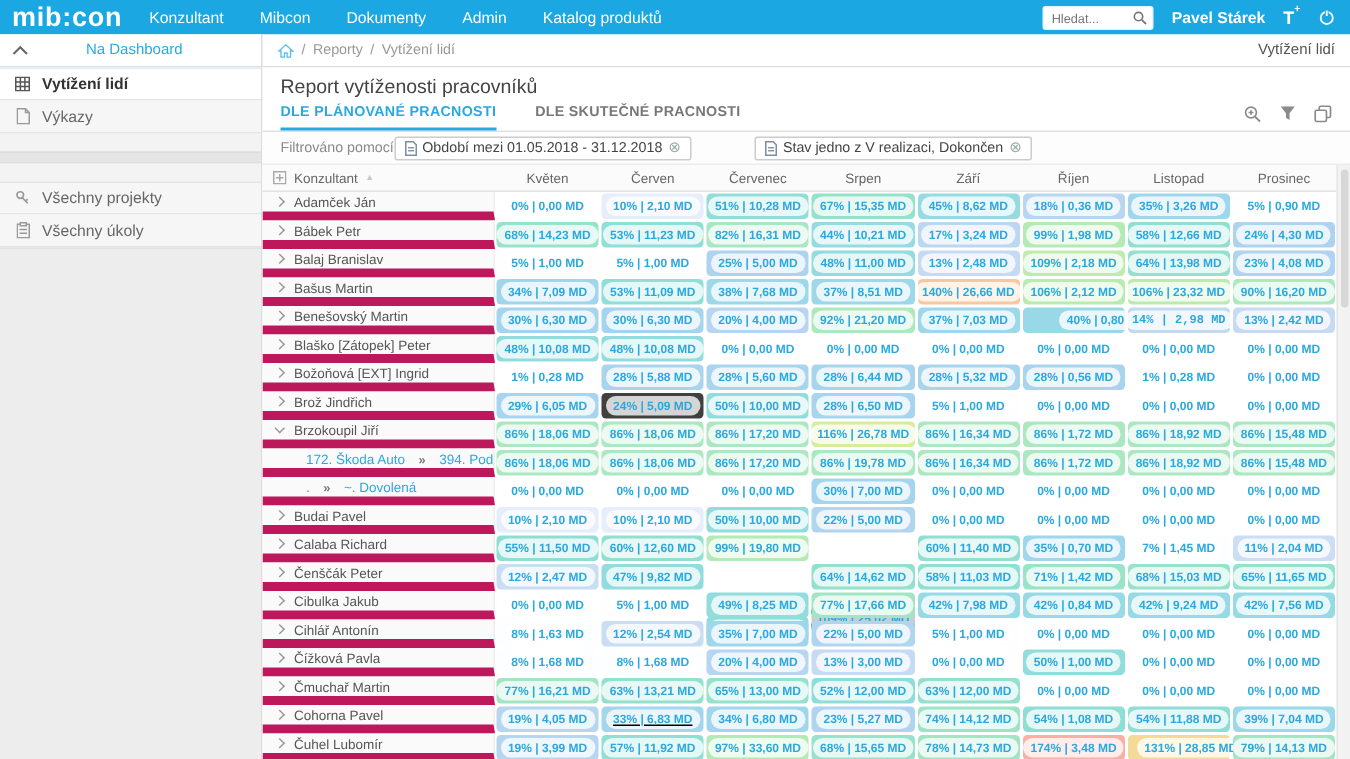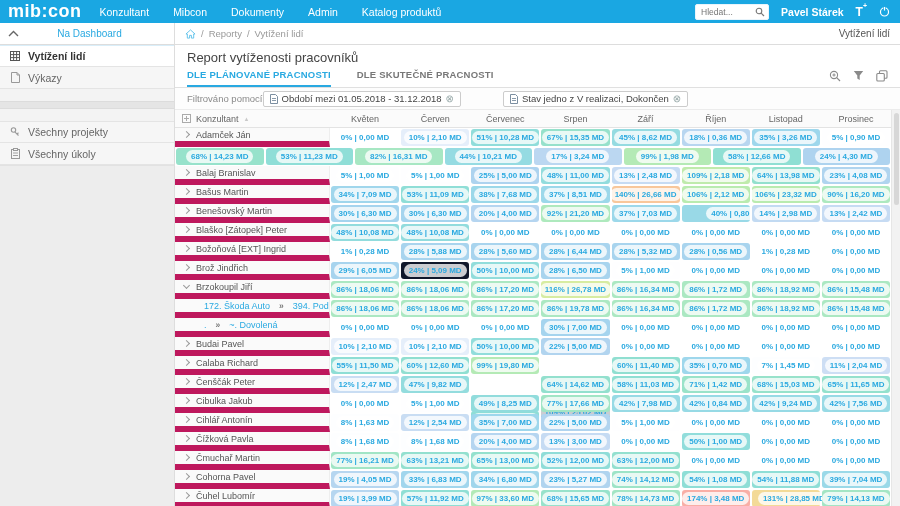--- a/index.html
+++ b/index.html
@@ -305,20 +305,24 @@
                   <span class="pill">35% | 3,26 MD</span>
                 </div>
               </div>
               <div class="cell">
                 <div class="cell-bg" style="background: rgb(254, 254, 255);">
                   <span class="pill">5% | 0,90 MD</span>
                 </div>
               </div>
             </div>
             <div class="trow">
+              <div class="row-name">
+                <span class="chev"></span>
+                <span>Bábek Petr</span>
+              </div>
               <div class="cell">
                 <div class="cell-bg" style="background: rgb(151, 226, 203);">
                   <span class="pill">68% | 14,23 MD</span>
                 </div>
               </div>
               <div class="cell">
                 <div class="cell-bg" style="background: rgb(143, 222, 215);">
                   <span class="pill">53% | 11,23 MD</span>
                 </div>
               </div>
@@ -474,21 +478,21 @@
                 <div class="cell-bg" style="background: rgb(156, 216, 234);">
                   <span class="pill">37% | 7,03 MD</span>
                 </div>
               </div>
               <div class="cell">
                 <div class="cell-bg" style="background: rgb(153, 217, 231); padding-left: 44px;">
                   <span class="pill">40% | 0,80 MD</span>
                 </div>
               </div>
               <div class="cell">
-                <div class="cell-bg" style="background: rgb(194, 218, 242);">
+                <div class="cell-bg" style="background: rgb(194, 218, 242); font-family: Liberation Mono, monospace;">
                   <span class="pill">14% | 2,98 MD</span>
                 </div>
               </div>
               <div class="cell">
                 <div class="cell-bg" style="background: rgb(198, 219, 243);">
                   <span class="pill">13% | 2,42 MD</span>
                 </div>
               </div>
             </div>
             <div class="trow">
@@ -587,21 +591,21 @@
               <div class="row-name">
                 <span class="chev"></span>
                 <span>Brož Jindřich</span>
               </div>
               <div class="cell">
                 <div class="cell-bg" style="background: rgb(167, 212, 238);">
                   <span class="pill">29% | 6,05 MD</span>
                 </div>
               </div>
               <div class="cell">
-                <div class="cell-bg" style="background: #0f172a;">
+                <div class="cell-bg" style="background: #404040;">
                   <span class="pill">24% | 5,09 MD</span>
                 </div>
               </div>
               <div class="cell">
                 <div class="cell-bg" style="background: rgb(145, 221, 219);">
                   <span class="pill">50% | 10,00 MD</span>
                 </div>
               </div>
               <div class="cell">
                 <div class="cell-bg" style="background: rgb(168, 212, 238);">
@@ -1095,21 +1099,21 @@
               <div class="row-name">
                 <span class="chev"></span>
                 <span>Cohorna Pavel</span>
               </div>
               <div class="cell">
                 <div class="cell-bg" style="background: rgb(182, 214, 240);">
                   <span class="pill">19% | 4,05 MD</span>
                 </div>
               </div>
               <div class="cell">
-                <div class="cell-bg" style="background: rgb(161, 214, 237);">
+                <div class="cell-bg" style="background: rgb(161, 214, 237); text-decoration: underline;">
                   <span class="pill">33% | 6,83 MD</span>
                 </div>
               </div>
               <div class="cell">
                 <div class="cell-bg" style="background: rgb(160, 214, 236);">
                   <span class="pill">34% | 6,80 MD</span>
                 </div>
               </div>
               <div class="cell">
                 <div class="cell-bg" style="background: rgb(176, 212, 239);">

